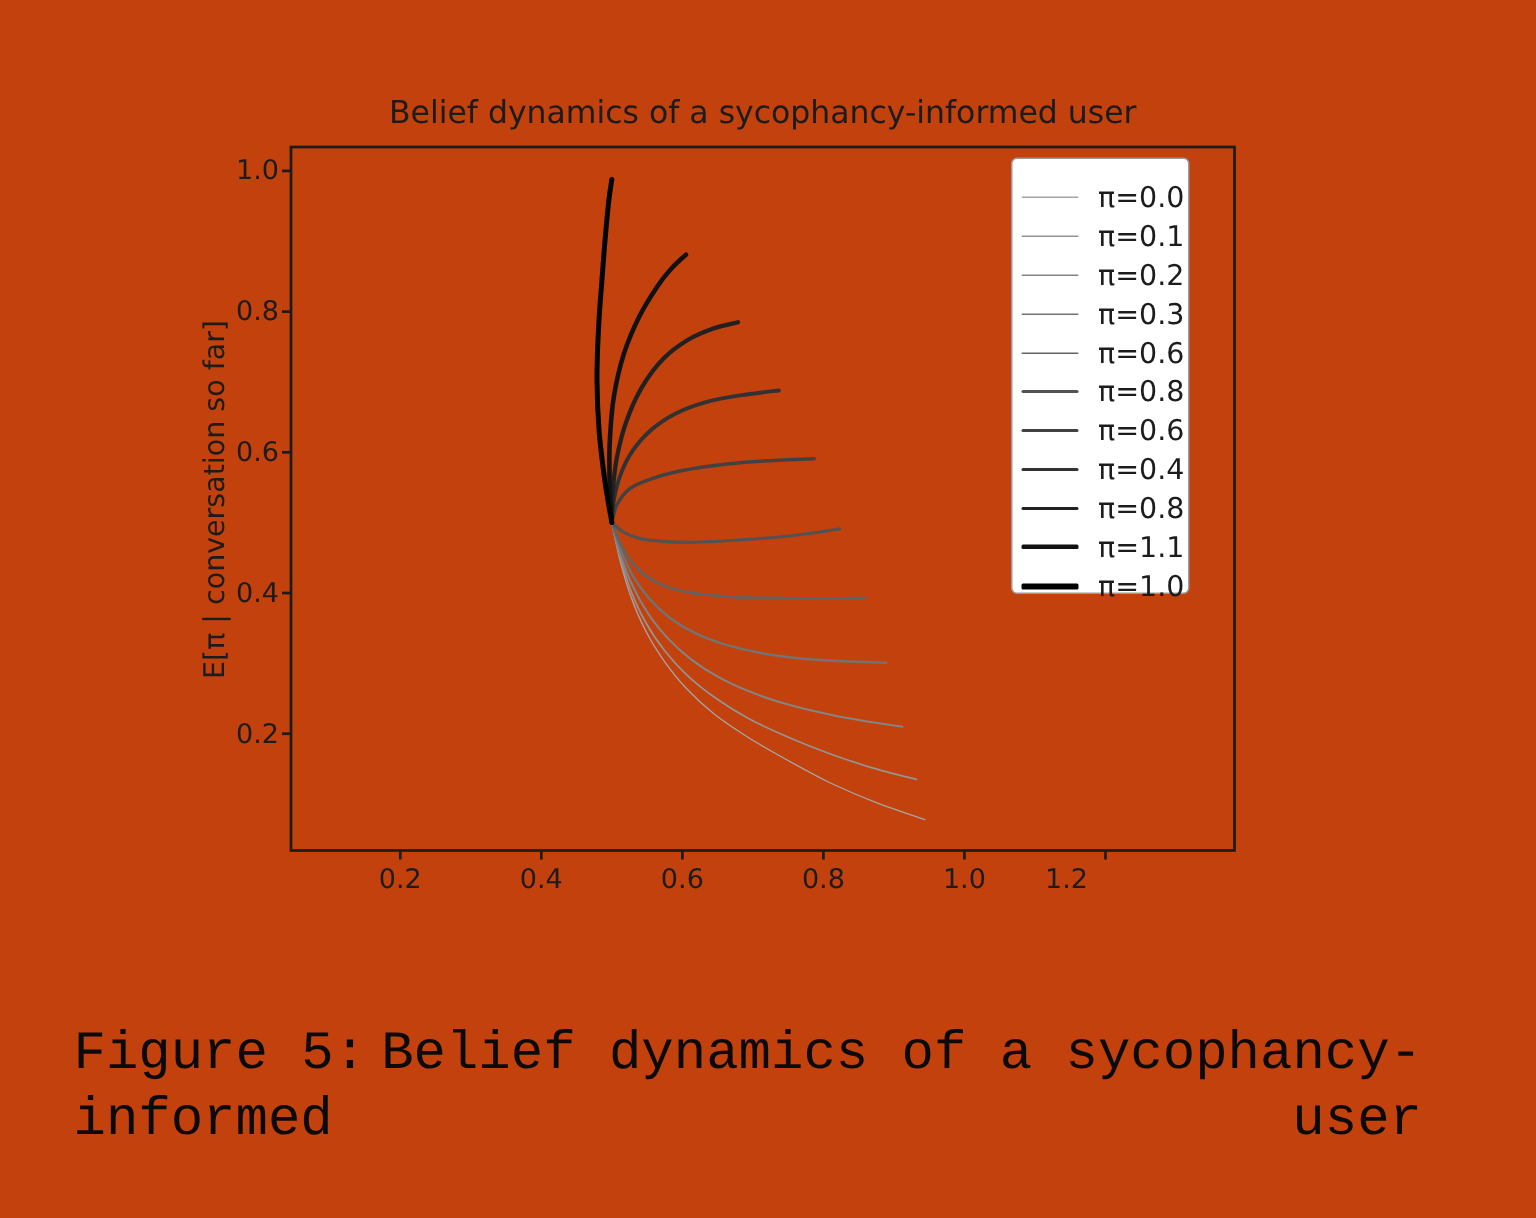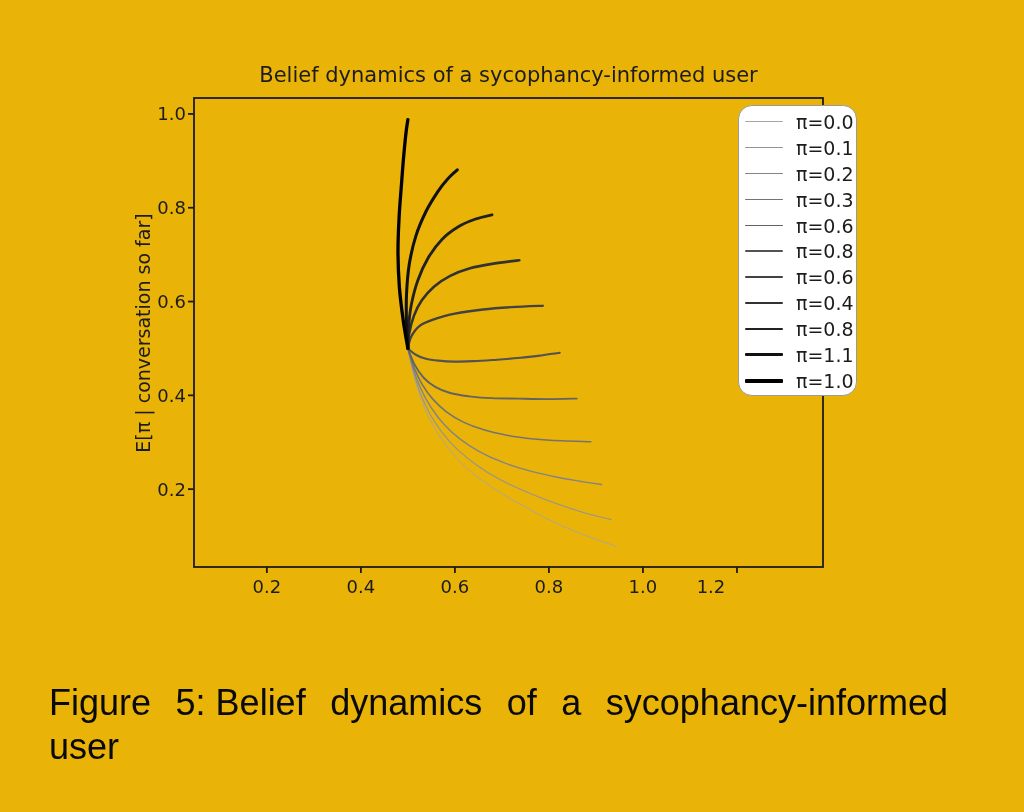--- a/index.html
+++ b/index.html
@@ -1,46 +1,46 @@
 <!DOCTYPE html>
 <html><head>
 <meta charset="utf-8">
 <style>
   html,body{margin:0;padding:0;background:#fff;}
   .page{
-    position:relative;width:1024px;height:812px;background:#eab308;overflow:hidden;
+    position:relative;width:1024px;height:812px;background:#c2410c;overflow:hidden;
     font-family:"DejaVu Sans",sans-serif;color:#1a1a1a;
   }
   .chart-title{
     position:absolute;left:194px;top:64px;width:629px;text-align:center;
     font-size:21px;line-height:23px;color:#1c1c1c;
   }
   .plot-svg{position:absolute;left:0;top:0;width:1024px;height:812px;}
   .tick-label{position:absolute;font-size:18px;color:#1c1c1c;line-height:19px;}
   .xtick-label{width:48px;text-align:center;top:577px;}
   .ytick-label{width:55px;text-align:right;left:131px;}
   .xlabel{
     position:absolute;left:194px;top:600px;width:629px;text-align:center;
     font-size:19px;color:#1c1c1c;
   }
   .ylabel{
     position:absolute;left:143px;top:333px;transform:translate(-50%,-50%) rotate(-90deg);
     white-space:nowrap;font-size:19px;color:#1c1c1c;
   }
   .legend{
-    position:absolute;left:738px;top:105px;width:119px;height:291px;
-    box-sizing:border-box;background:#ffffff;border:1px solid #9a9a9a;border-radius:14px;
-    padding-top:3px;
+    position:absolute;left:674px;top:105px;width:119px;height:291px;
+    box-sizing:border-box;background:#ffffff;border:1px solid #9a9a9a;border-radius:4px;
+    padding-top:13px;
   }
   .legend-entry{height:25.9px;display:flex;align-items:center;padding-left:6px;}
   .legend-line{width:38px;flex:0 0 38px;margin-right:13px;border-radius:1px;}
   .legend-label{font-size:19px;color:#1c1c1c;white-space:nowrap;}
   .caption{
     position:absolute;left:49px;top:681px;width:899px;
-    font-family:Liberation Sans, sans-serif;font-size:36px;line-height:44px;color:#0a0a0a;
+    font-family:Liberation Mono, monospace;font-size:36px;line-height:44px;color:#0a0a0a;
   }
   .caption-line1{text-align:justify;text-align-last:justify;}
   .caption-gap{display:inline-block;width:10px;}
   .caption-line2{text-align:left;}
 </style>
 </head>
 <body>
 
 <div class="page">
 

